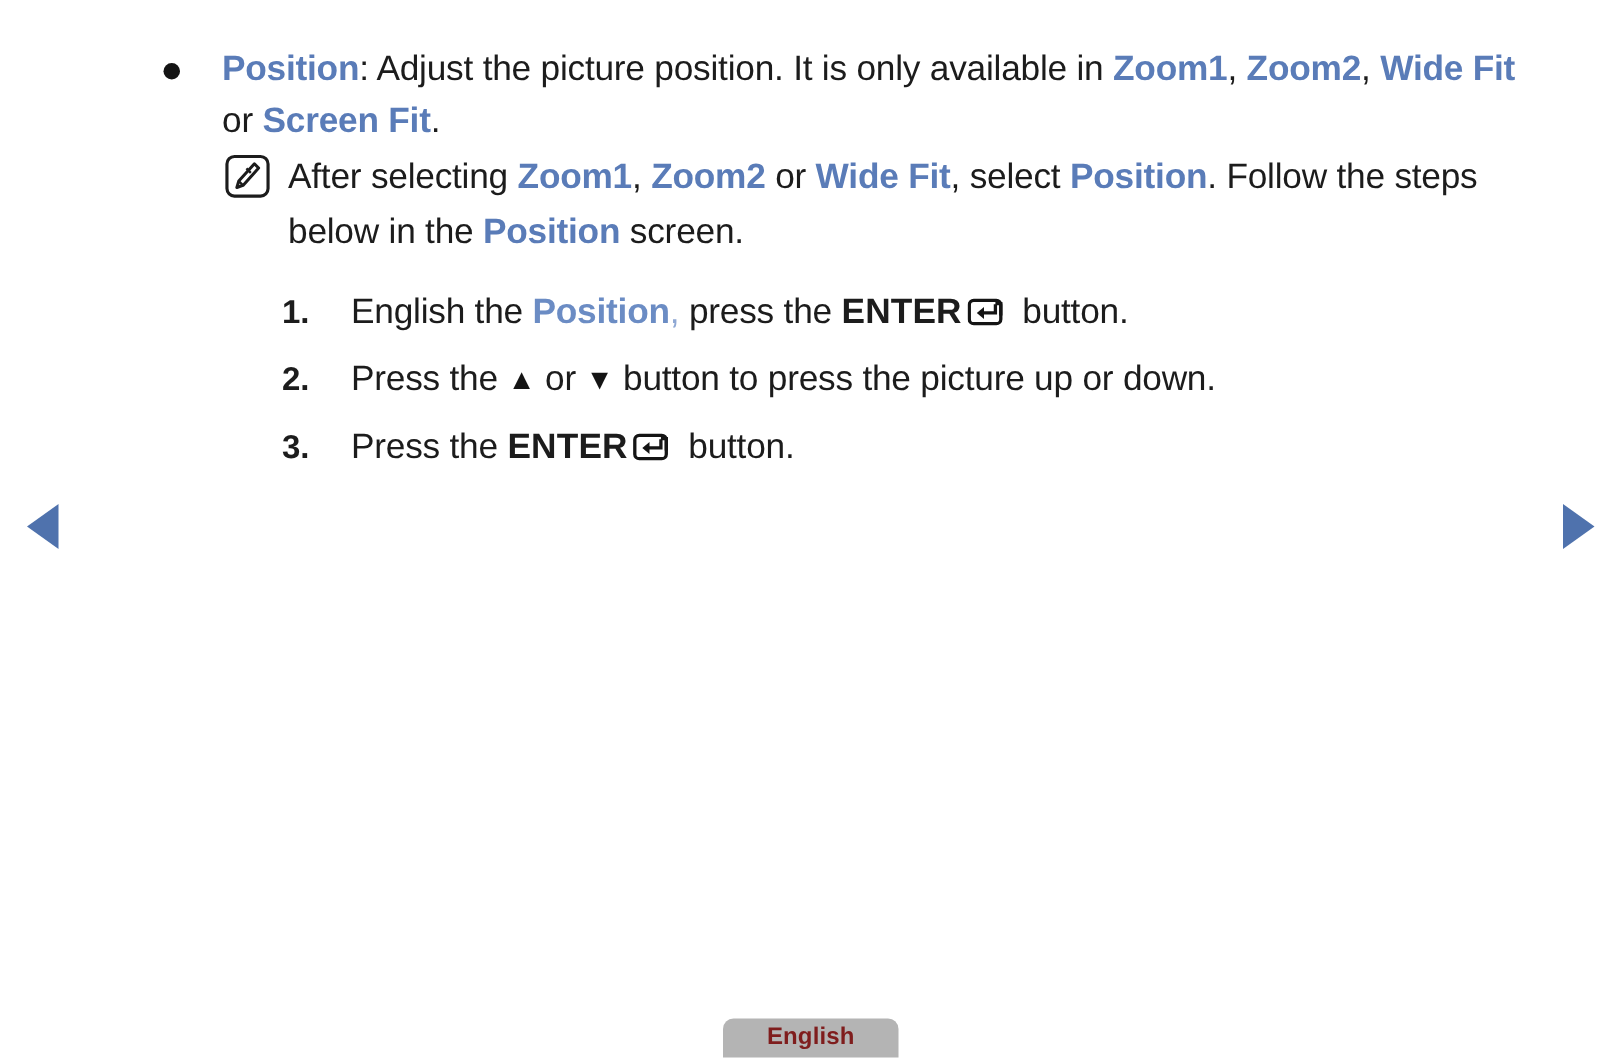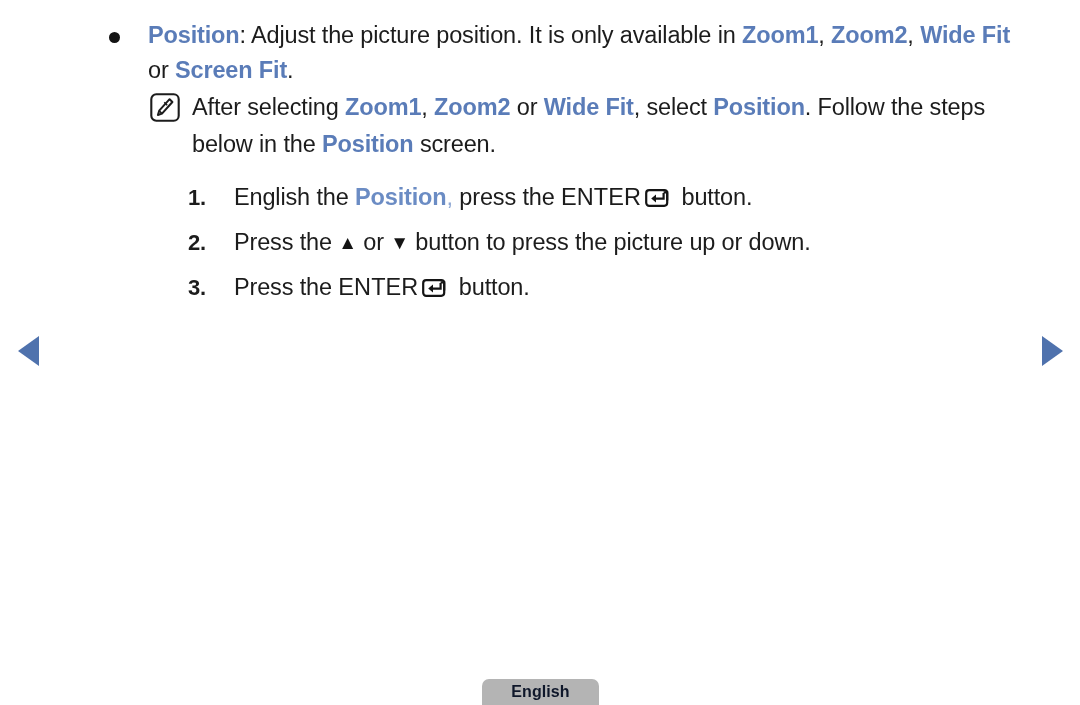--- a/index.html
+++ b/index.html
@@ -23,21 +23,21 @@
     position: absolute;
     left: 0;
     top: 0;
     width: 1080px;
     height: 705px;
   }
 
   .content {
     position: absolute;
     left: 104px;
-    top: 18px;
+    top: 28px;
     width: 930px;
   }
 
   
   .bullet-block {
     position: relative;
     padding-left: 44px;
     font-size: 23.5px;
     line-height: 35px;
     letter-spacing: -0.15px;
@@ -99,21 +99,21 @@
     font-weight: bold;
   }
   .kw-light {
     color: #6b8cc4;
     font-weight: bold;
   }
   .kw-punc {
     color: #8fa8d4;
   }
   .bold {
-    font-weight: normal;
+    font-weight: bold;
     letter-spacing: 0.1px;
   }
   .tri {
     font-size: 19px;
     line-height: 1;
     color: #141414;
     display: inline-block;
     transform: translateY(-1px);
   }
 
@@ -150,21 +150,21 @@
 
   
   .lang-button {
     position: absolute;
     left: 482px;
     top: 679px;
     width: 117px;
     height: 26px;
     background: #b4b4b4;
     border-radius: 7px 7px 0 0;
-    color: #0f172a;
+    color: #7f1d1d;
     font-size: 16px;
     font-weight: bold;
     letter-spacing: 0.1px;
     display: flex;
     align-items: center;
     justify-content: center;
     cursor: pointer;
     box-sizing: border-box;
   }
 </style>

